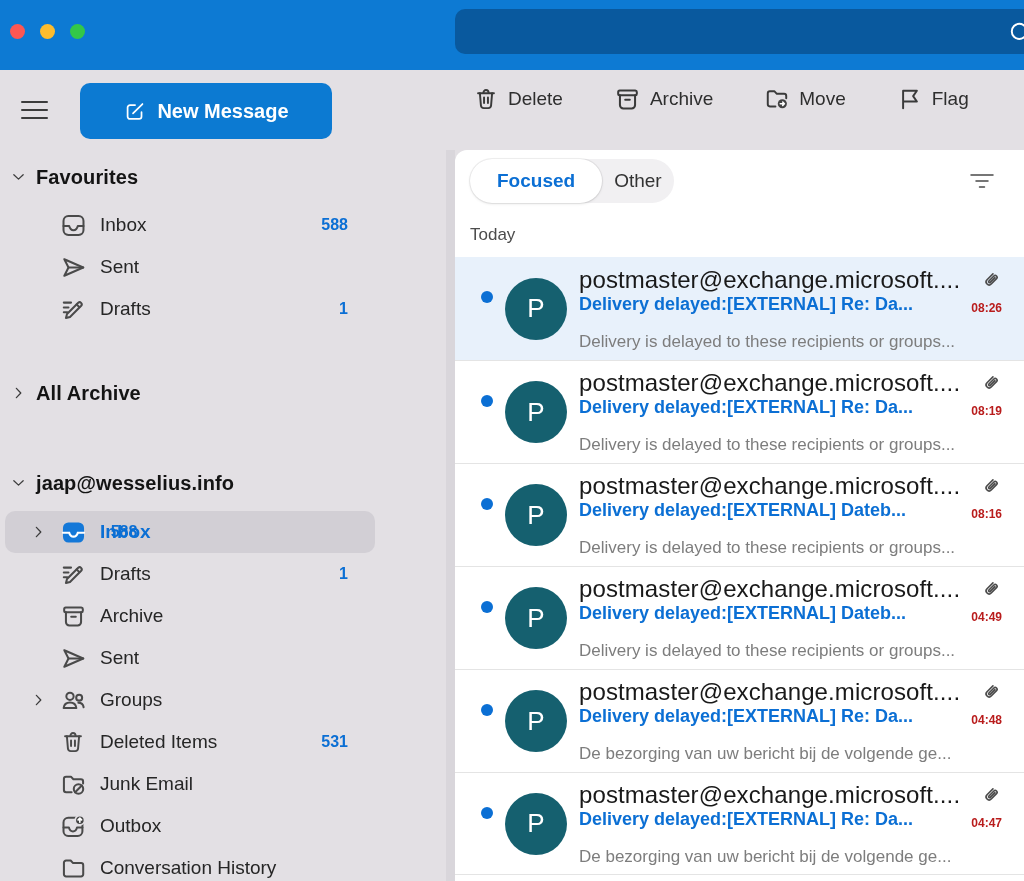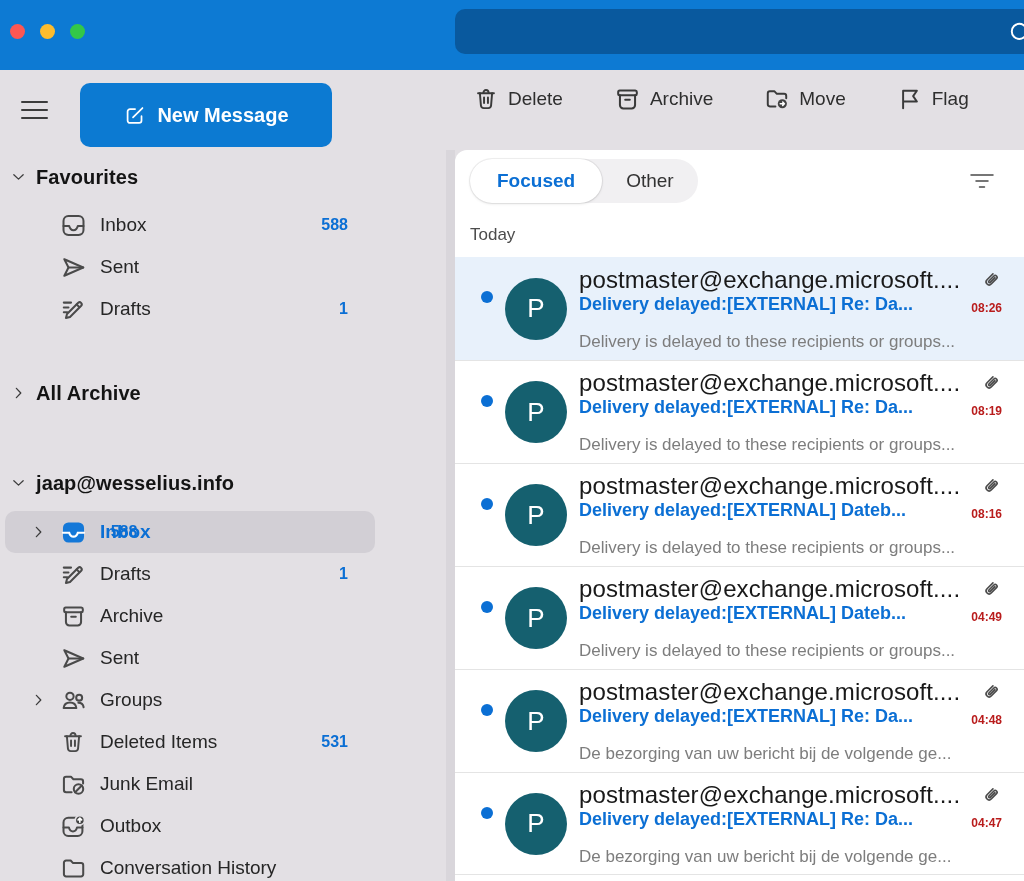--- a/index.html
+++ b/index.html
@@ -18,21 +18,21 @@
   .t-red { left:10px; background:#fc5753; }
   .t-yellow { left:40px; background:#fdbc2e; }
   .t-green { left:70px; background:#33c748; }
   .search-pill { position:absolute; left:455px; top:9px; right:-12px; height:45px; border-radius:10px; background:#09599e; }
   .search-glyph { position:absolute; left:1008px; top:20px; color:#fff; }
 
   
   .band { position:absolute; left:0; top:70px; width:1024px; height:80px; }
   .hamburger { position:absolute; left:21px; top:0; height:80px; display:flex; flex-direction:column; justify-content:center; gap:5.5px; cursor:pointer; }
   .hamburger i { display:block; width:27px; height:2.4px; background:#3c3c3c; border-radius:2px; }
-  .new-msg { position:absolute; left:80px; top:13px; width:252px; height:64px; border-radius:10px; background:#0c7ad2; color:#fff; display:flex; align-items:center; justify-content:center; gap:11px; font-size:20px; font-weight:700; border:none; cursor:pointer; }
+  .new-msg { position:absolute; left:80px; top:13px; width:252px; height:56px; border-radius:10px; background:#0c7ad2; color:#fff; display:flex; align-items:center; justify-content:center; gap:11px; font-size:20px; font-weight:700; border:none; cursor:pointer; }
   .mail-actions { position:absolute; left:473px; top:0; height:58px; display:flex; align-items:center; gap:51px; }
   .m-act { display:flex; align-items:center; gap:9px; font-size:19px; color:#2e2e2e; cursor:pointer; }
   .m-act .ic { color:#3a3a3a; }
 
   
   .sidebar { position:absolute; left:0; top:150px; width:388px; bottom:0; padding-top:6px; }
   .s-header { position:relative; height:42px; display:flex; align-items:center; padding-left:36px; font-size:20px; font-weight:700; color:#141414; letter-spacing:.1px; }
   .s-row { position:relative; height:42px; display:flex; align-items:center; padding-left:60px; font-size:19px; color:#262626; }
   .chev { position:absolute; left:30px; top:50%; transform:translateY(-50%); color:#3e3e3e; }
   .s-header .chev { left:10px; }
@@ -46,21 +46,21 @@
   .s-row.sel > *:not(.sel-bg) { position:relative; }
   .s-row.sel .s-label, .s-row.sel .s-count { color:#0b6fd4; font-weight:700; position:relative; }
   .s-row.sel .chev { position:absolute; }
   .split-strip { position:absolute; left:446px; top:150px; width:9px; bottom:0; background:#d9d6db; }
 
   
   .panel { position:absolute; left:455px; top:150px; right:0; bottom:0; background:#fff; border-top-left-radius:12px; overflow:hidden; }
   .tabs-row { position:relative; height:62px; display:flex; align-items:center; padding:0 15px; }
   .seg { display:flex; align-items:center; background:#f1f0f2; border-radius:22px; height:44px; }
   .seg-focused { height:44px; display:flex; align-items:center; padding:0 27px; background:#fff; border-radius:22px; box-shadow:0 0 0 1px rgba(0,0,0,.06), 0 1px 3px rgba(0,0,0,.10); font-size:19px; font-weight:700; color:#0b6fd4; cursor:pointer; }
-  .seg-other { padding:0 24px; font-size:19px; color:#333; cursor:pointer; }
+  .seg-other { padding:0 12px; font-size:19px; color:#333; cursor:pointer; }
   .filter-btn { position:absolute; right:28px; top:50%; transform:translateY(-50%); color:#4a4a4a; cursor:pointer; }
   .today-row { height:45px; display:flex; align-items:center; padding-left:15px; font-size:17px; color:#4c4c4c; }
 
   .msg-row { position:relative; height:103px; display:flex; align-items:center; padding:0 22px 0 26px; cursor:pointer; }
   .msg-row.bt { border-top:1px solid #e4e4e4; }
   .msg-row.bb { border-bottom:1px solid #e4e4e4; }
   .msg-row.selected { background:#e8f1fb; }
   .dot { width:12px; height:12px; border-radius:50%; background:#0b6fd4; flex:0 0 auto; margin-right:12px; align-self:flex-start; margin-top:34px; }
   .avatar { width:62px; height:62px; border-radius:50%; background:#15606f; color:#fff; font-size:26px; display:flex; align-items:center; justify-content:center; flex:0 0 auto; margin-right:12px; }
   .msg-main { flex:1; min-width:0; }

